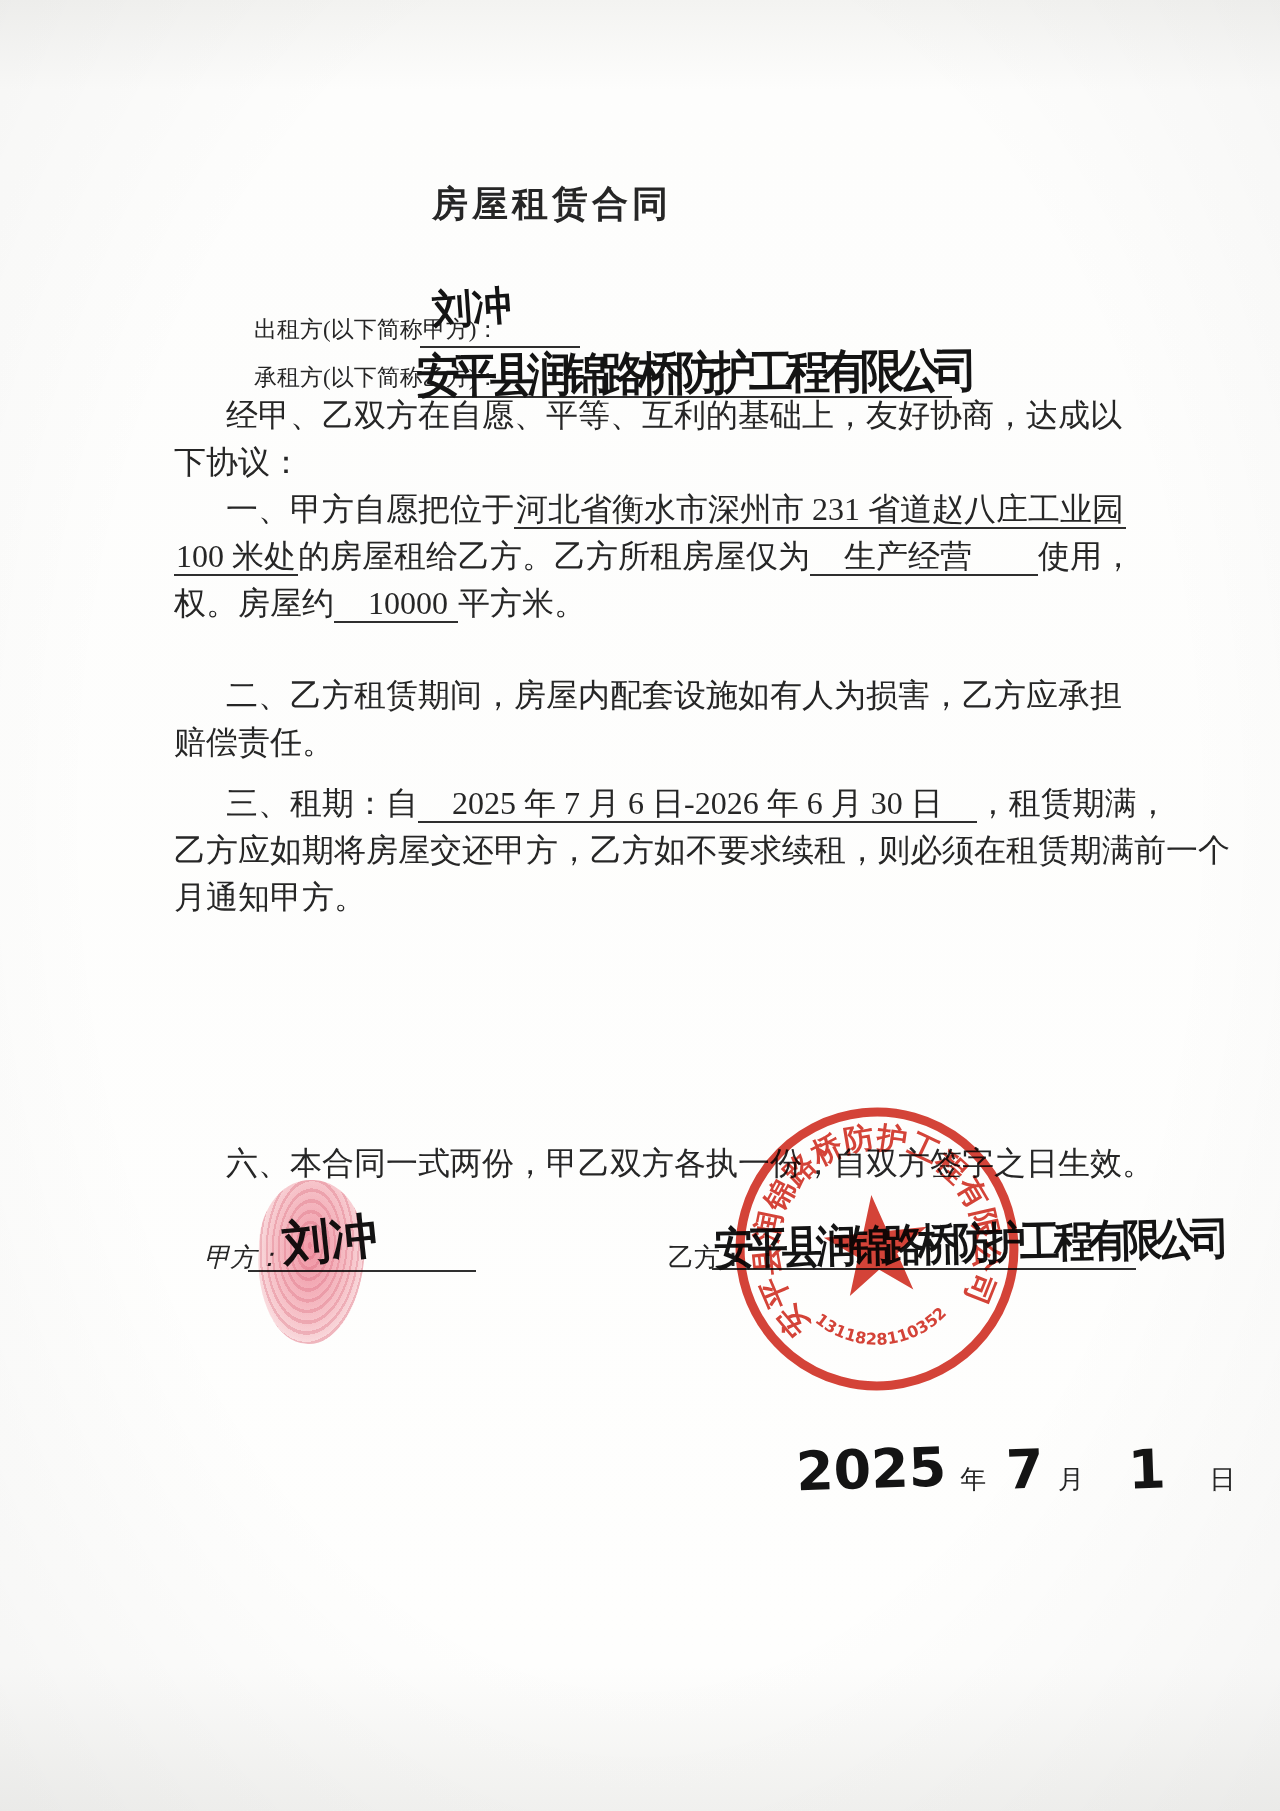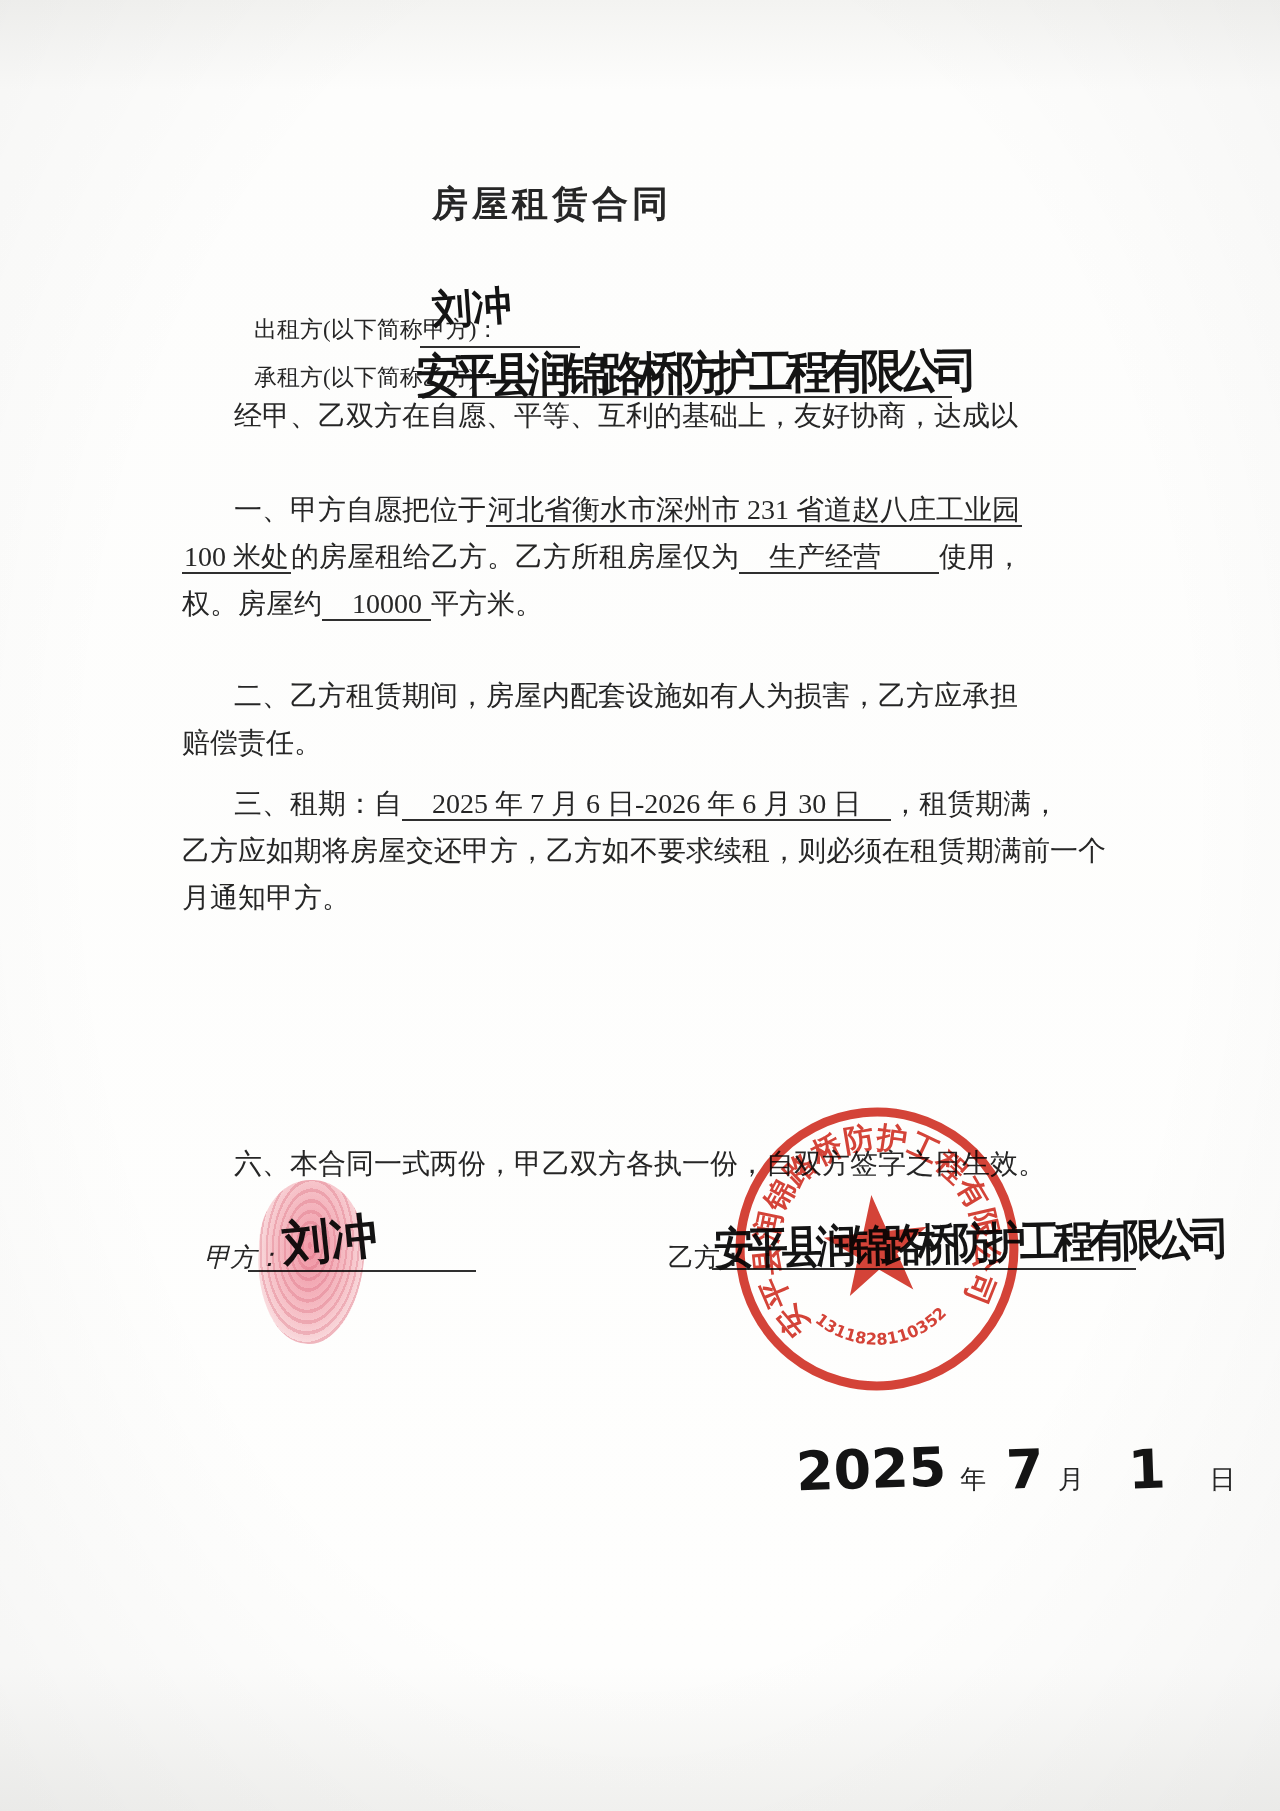--- a/index.html
+++ b/index.html
@@ -18,21 +18,21 @@
   
   .plabel{position:absolute;left:222px;font-size:23px;white-space:nowrap;margin-left:32px;}
   .blank{position:absolute;border-bottom:2px solid #2f2f2f;}
   .hw{
     font-family:"DejaVu Sans",sans-serif;font-weight:700;color:#141414;
     display:inline-block;white-space:nowrap;
   }
   .hw-lessor-top{position:absolute;left:12px;top:-28px;font-size:40px;transform:rotate(-4deg);}
   .hw-lessee-top{position:absolute;left:-2px;top:-8px;font-size:44px;letter-spacing:-7px;transform:rotate(-0.6deg) scaleY(1.05);}
   
-  .bodytext{position:absolute;left:182px;width:745px;font-size:28px;line-height:47px;}
+  .bodytext{position:absolute;left:174px;width:745px;font-size:32px;line-height:47px;}
   .line{white-space:nowrap;}
   .line.indent{text-indent:52px;}
   .u{border-bottom:2px solid #2f2f2f;padding:0 2px;}
   
   .sig-label{position:absolute;font-size:26px;white-space:nowrap;}
   .hw-sig-lessor{position:absolute;left:34px;top:-26px;font-size:48px;transform:rotate(-6deg);}
   .hw-sig-lessee{position:absolute;left:2px;top:-10px;font-size:40px;letter-spacing:-6px;transform:rotate(-1.2deg) scaleY(1.1);}
   .fingerprint{
     position:absolute;left:258px;top:1180px;width:106px;height:164px;
     border-radius:48% 52% 50% 50% / 40% 44% 58% 56%;
@@ -61,20 +61,21 @@
     <span class="hw hw-lessor-top">刘冲</span>
   </span>
 
   <span class="plabel" style="top:362px;">承租方(以下简称乙方)：</span>
   <span class="blank" style="left:418px;top:352px;width:534px;height:44px;">
     <span class="hw hw-lessee-top">安平县润锦路桥防护工程有限公司</span>
   </span>
 
   <div class="bodytext" style="top:392px;">
       <div class="line indent"><span>经甲、乙双方在自愿、平等、互利的基础上，友好协商，达成以</span></div>
+      <div class="line"><span>下协议：</span></div>
     </div>
   <div class="bodytext" style="top:486px;">
       <div class="line indent"><span>一、甲方自愿把位于</span><span class="u">河北省衡水市深州市 231 省道赵八庄工业园</span></div>
       <div class="line"><span class="u">100 米处</span><span>的房屋租给乙方。乙方所租房屋仅为</span><span class="u">　生产经营　　</span><span>使用，</span></div>
       <div class="line"><span>权。房屋约</span><span class="u">　10000 </span><span>平方米。</span></div>
     </div>
   <div class="bodytext" style="top:672px;">
       <div class="line indent"><span>二、乙方租赁期间，房屋内配套设施如有人为损害，乙方应承担</span></div>
       <div class="line"><span>赔偿责任。</span></div>
     </div>

